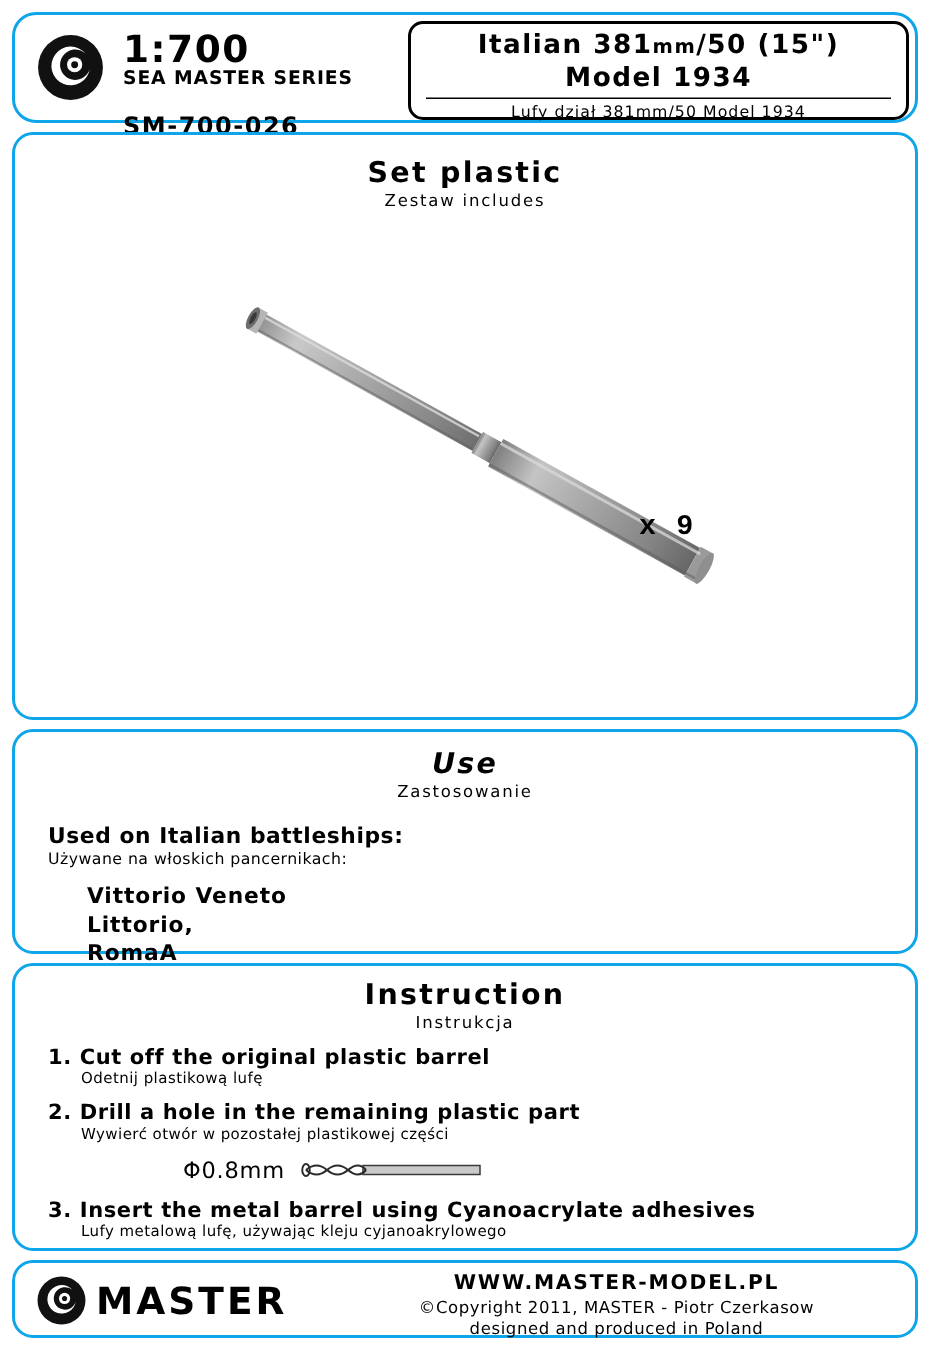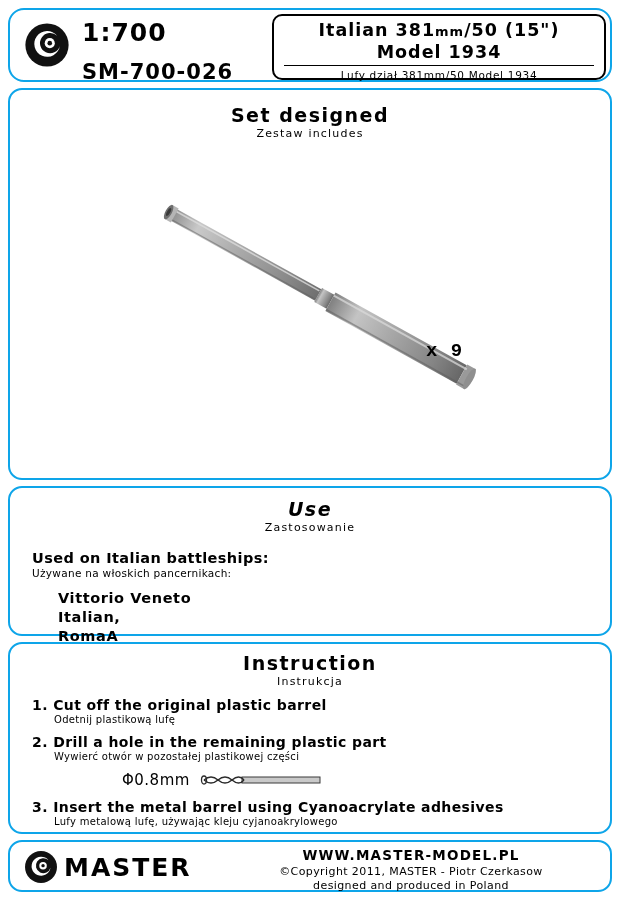--- a/index.html
+++ b/index.html
@@ -55,22 +55,22 @@
   }
   #series-text {
     position: absolute;
     left: 62px; top: 26px;
     font-size: 12.5px;
     font-weight: bold;
     letter-spacing: 0.6px;
   }
   #code-text {
     position: absolute;
-    left: 62px; top: 42px;
-    font-size: 21px;
+    left: 62px; top: 56px;
+    font-size: 16px;
     font-weight: bold;
     letter-spacing: 1px;
   }
   #title-box {
     position: absolute;
     left: 262px; top: 4px;
     width: 334px; height: 66px;
     border: 2px solid #000;
     border-radius: 10px;
     box-sizing: border-box;
@@ -236,35 +236,36 @@
   <div class="panel" id="header-panel">
 
     <div id="logo-block">
       <svg id="logo-mark" viewBox="0 0 100 100">
         <circle cx="50" cy="50" r="47" fill="#111"></circle>
         <path d="M72 30 a28 28 0 1 0 6 22 a22 22 0 1 1 -6 -22 z" fill="#fff"></path>
         <circle cx="56" cy="46" r="11" fill="#fff"></circle>
         <circle cx="56" cy="46" r="5" fill="#111"></circle>
       </svg>
       <div id="scale-text">1:700</div>
+      <div id="series-text">SEA MASTER SERIES</div>
       <div id="code-text">SM-700-026</div>
     </div>
 
     <div id="title-box">
       <div id="title-main">
         <span>Italian 381</span><span class="small">mm</span><span>/50 (15")</span><br>
         <span>Model 1934</span>
       </div>
       <div id="title-sub-sep"></div>
       <div id="title-sub">Lufy dział 381mm/50 Model 1934</div>
     </div>
   </div>
 
   <div class="panel" id="includes-panel">
-    <div class="sect-title" id="includes-title">Set designed</div>
+    <div class="sect-title" id="includes-title">Set plastic</div>
     <div class="sect-sub">Zestaw includes</div>
 
     <svg id="barrel-art" viewBox="0 0 380 310">
       <defs>
         <linearGradient id="metal" x1="0" y1="0" x2="1" y2="0">
           <stop offset="0%" stop-color="#8d8d8d"></stop>
           <stop offset="18%" stop-color="#c9c9c9"></stop>
           <stop offset="45%" stop-color="#ababab"></stop>
           <stop offset="78%" stop-color="#8a8a8a"></stop>
           <stop offset="100%" stop-color="#6f6f6f"></stop>
@@ -302,21 +303,21 @@
     <div id="qty-text">x 9</div>
   </div>
 
   <div class="panel" id="use-panel">
     <div class="sect-title" id="use-title">Use</div>
     <div class="sect-sub">Zastosowanie</div>
     <div id="use-line1">Used on Italian battleships:</div>
     <div id="use-line1-sub">Używane na włoskich pancernikach:</div>
     <div id="ship-list">
       <div>Vittorio Veneto</div>
-      <div>Italian,</div>
+      <div>Littorio,</div>
       <div>RomaA</div>
     </div>
   </div>
 
   <div class="panel" id="instr-panel">
     <div class="sect-title" id="instr-title">Instruction</div>
     <div class="sect-sub">Instrukcja</div>
 
     <div class="step">
       <div class="step-main">

